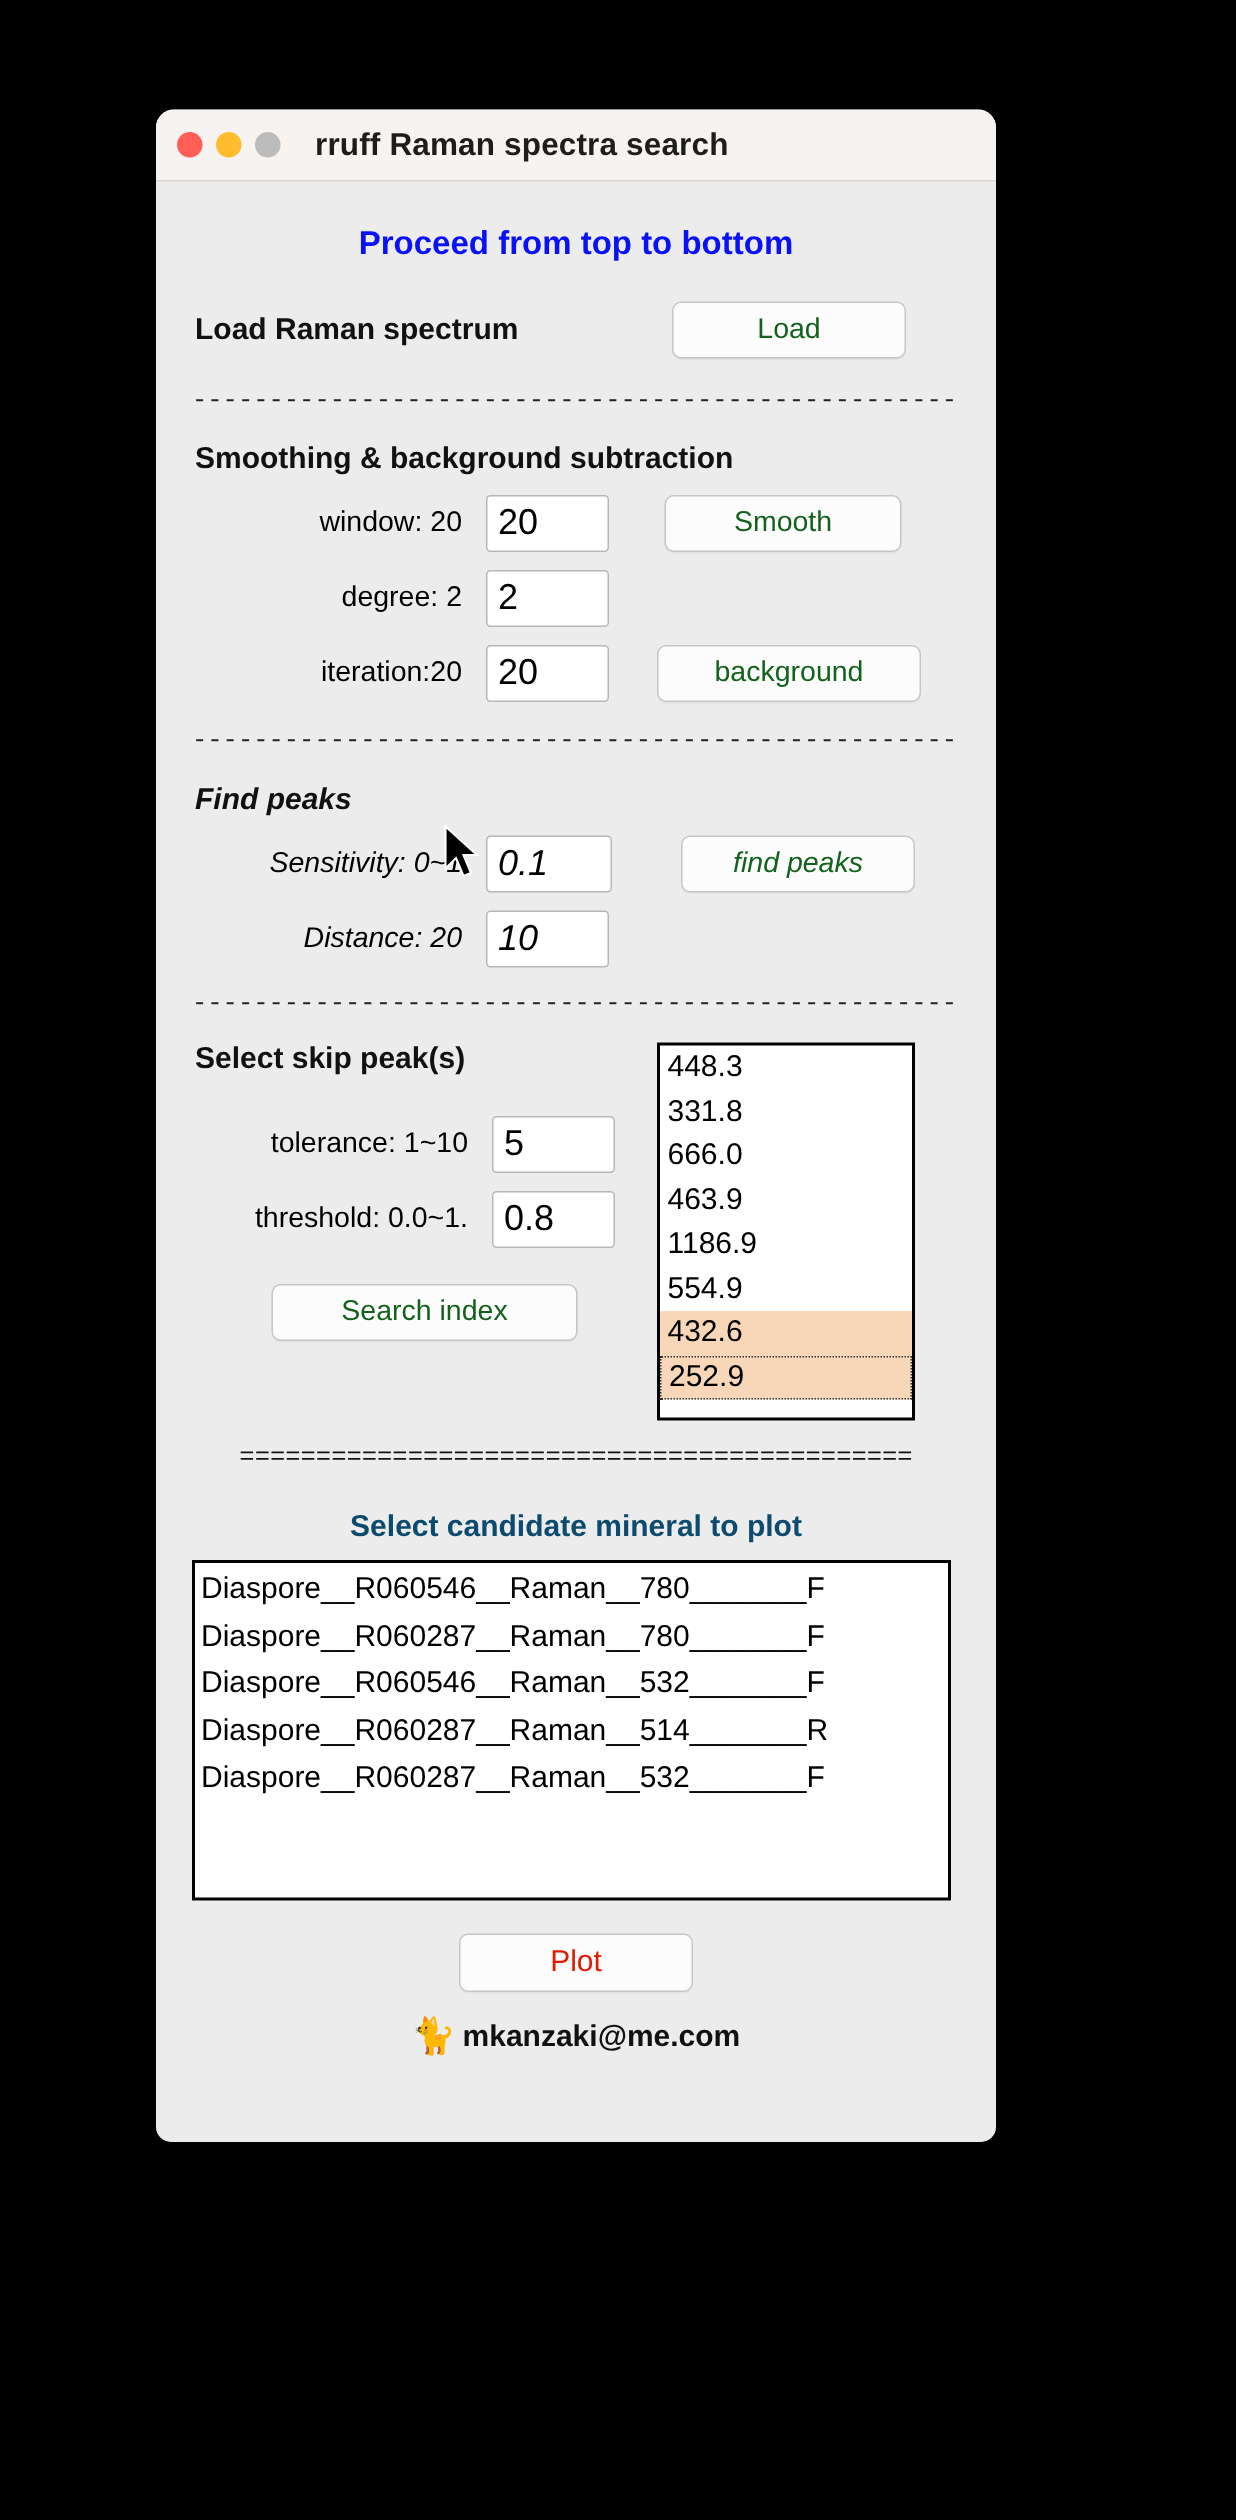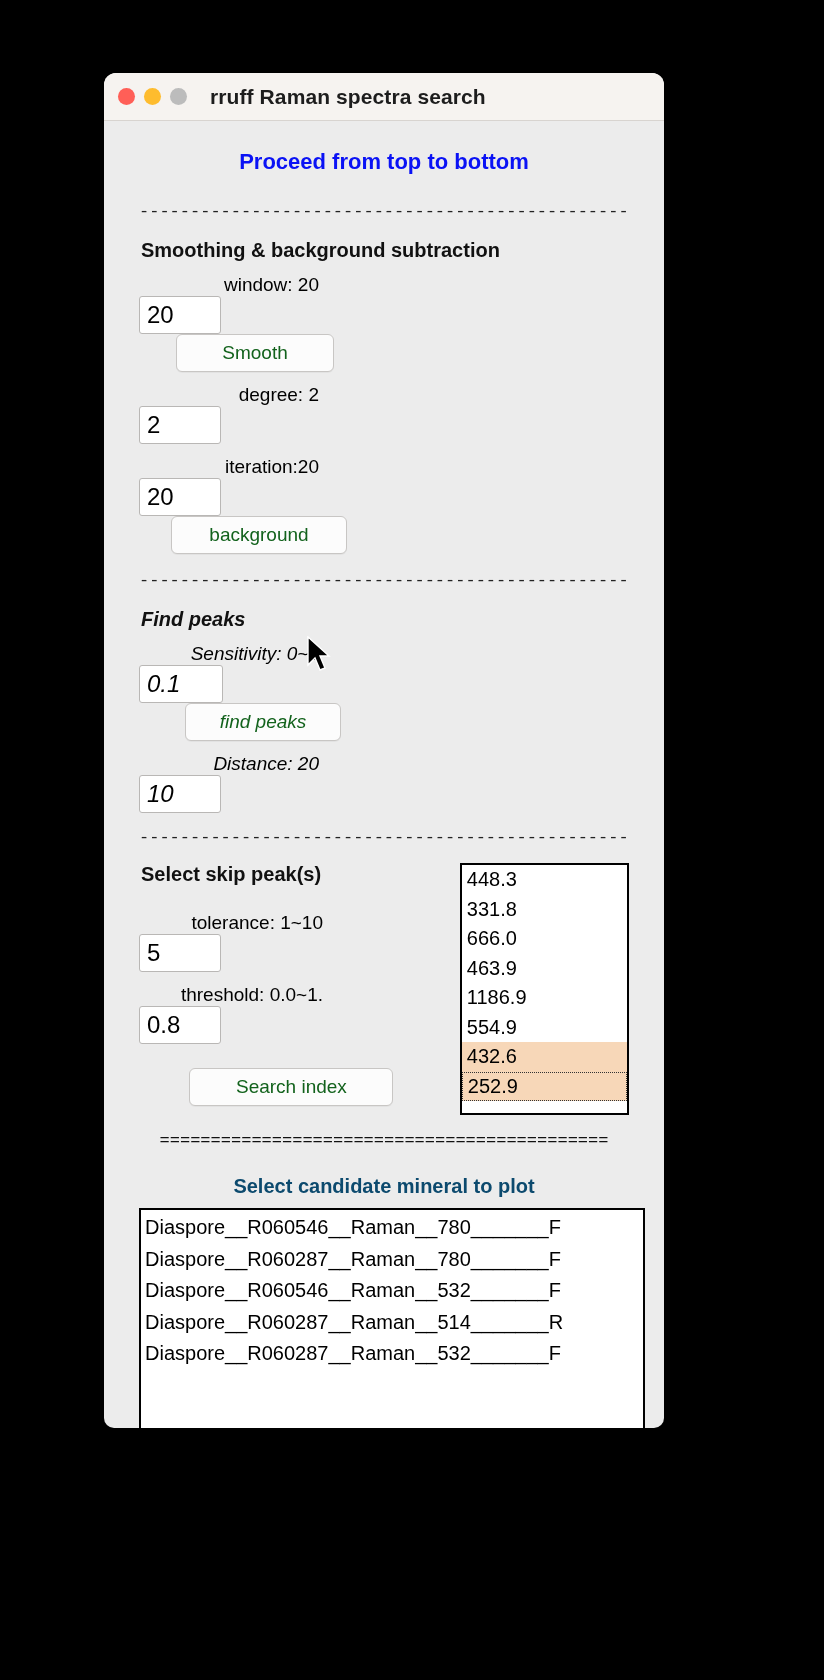--- a/index.html
+++ b/index.html
@@ -39,21 +39,21 @@
   .dot.gray { background: #bcbcbc; }
   .title-text {
     font-size: 21px;
     font-weight: bold;
     color: #1d1d1d;
     margin-left: 14px;
     letter-spacing: 0.1px;
   }
   .content {
     flex: 1 1 auto;
-    padding: 0 35px;
+    padding: 0 24px;
     position: relative;
   }
   .proceed {
     text-align: center;
     color: #0a12f5;
     font-weight: bold;
     font-size: 22px;
     margin-top: 28px;
     margin-bottom: 26px;
   }
@@ -107,23 +107,22 @@
     height: 38px;
     font-size: 24px;
     color: #000;
     padding: 0 7px;
     display: flex;
     align-items: center;
     font-family: "Liberation Sans", sans-serif;
   }
   .param-row {
     display: flex;
-    align-items: flex-start;
+    align-items: center;
     margin-top: 12px;
-    flex-direction: column;
   }
   .param-label {
     width: 196px;
     text-align: right;
     padding-right: 16px;
     font-size: 19px;
   }
   .param-input { width: 82px; }
   .param-btn-gap { margin-left: 37px; }
   .sec-head-margin { margin-top: 16px; margin-bottom: 2px; padding-left: 2px;}
@@ -141,21 +140,20 @@
 
   
   .skip-wrap { display: flex; margin-top: 14px; }
   .skip-left { width: 310px; }
   .peaklist {
     width: 172px;
     height: 252px;
     background: #ffffff;
     border: 2px solid #000;
     overflow: hidden;
-    margin-left: 16px;
   }
   .peak-item {
     font-size: 20px;
     line-height: 29.5px;
     padding-left: 5px;
     color: #000;
     white-space: nowrap;
   }
   .peak-item.sel { background: #f7d7b8; }
   .peak-item.sel-focus { background: #f7d7b8; border: 1px dotted #333; line-height: 27px; }
@@ -191,20 +189,21 @@
     font-size: 20px;
     line-height: 31.5px;
     padding-left: 4px;
     white-space: nowrap;
     color: #000;
     font-family: "Liberation Sans", sans-serif;
   }
   .plot-row {
     display: flex;
     justify-content: center;
+    margin-top: 22px;
   }
   .footer {
     display: flex;
     align-items: center;
     justify-content: center;
     margin-top: 18px;
     font-weight: bold;
     font-size: 20px;
     color: #111;
   }
@@ -219,20 +218,24 @@
     <div class="dot red"></div>
     <div class="dot yellow"></div>
     <div class="dot gray"></div>
     <div class="title-text">rruff Raman spectra search</div>
   </div>
 
   <div class="content">
 
     <div class="proceed">Proceed from top to bottom</div>
 
+    <div class="load-row">
+      <div class="section-title">Load Raman spectrum</div>
+      <div class="btn btn-load">Load</div>
+    </div>
 
     <div class="dashline">------------------------------------------------------------</div>
 
     <div>
       <div class="section-title sec-head-margin">Smoothing &amp; background subtraction</div>
 
       <div class="param-row">
         <div class="param-label">window: 20</div>
         <div class="input param-input">20</div>
         <div class="btn btn-smooth param-btn-gap">Smooth</div>

